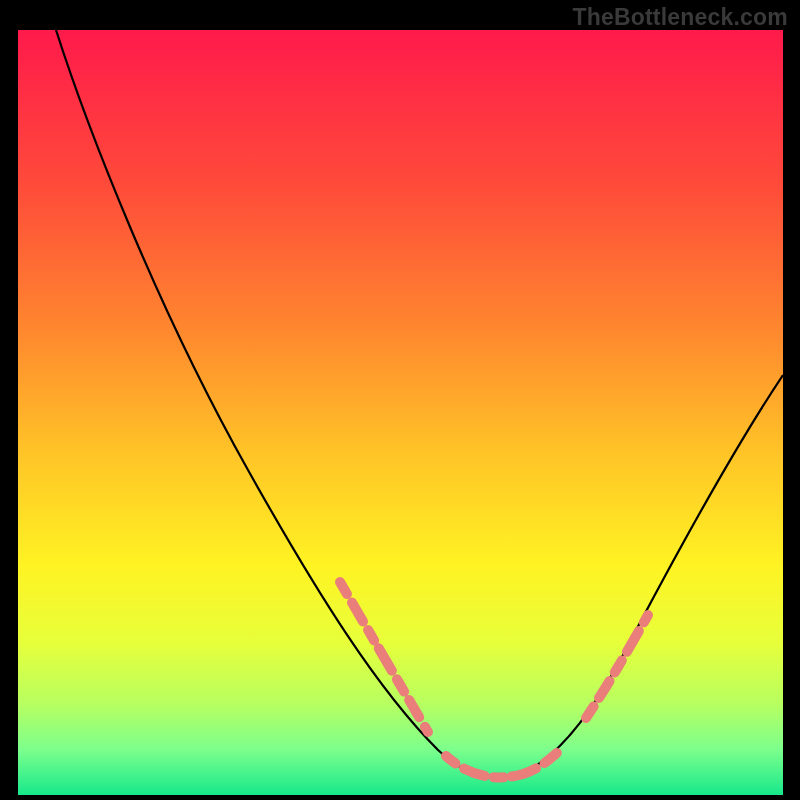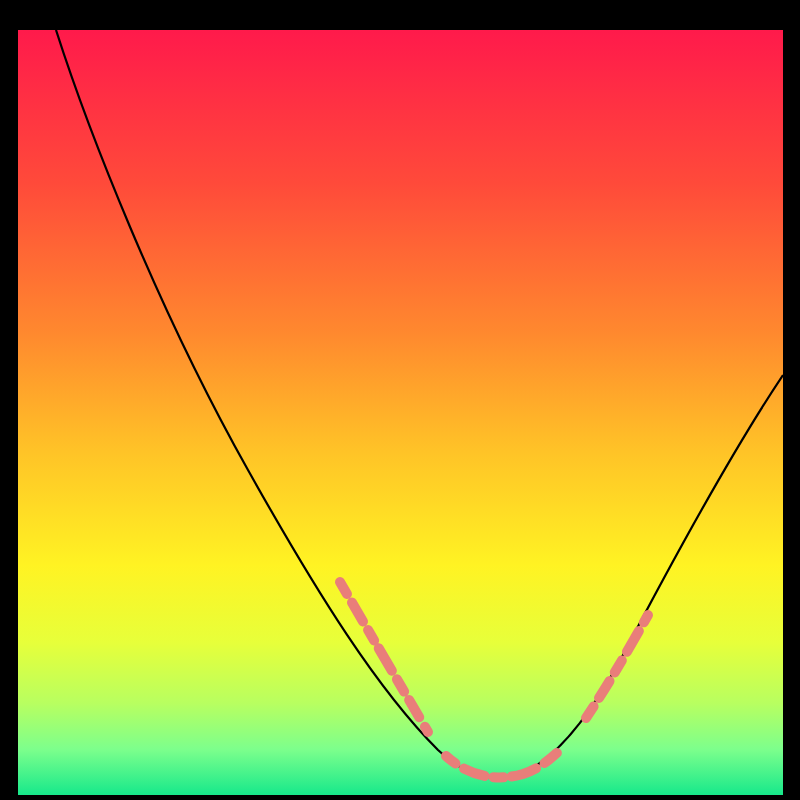--- a/index.html
+++ b/index.html
@@ -31,20 +31,21 @@
     top: 30px;
     left: 18px;
     display: block;
   }
 </style>
 </head>
 <body>
 
 <div class="frame">
 
+  <div class="attribution">TheBottleneck.com</div>
 
   <svg width="765" height="765" viewBox="0 0 765 765">
     <defs>
       <linearGradient id="bg-grad" x1="0" y1="0" x2="0" y2="1">
         <stop offset="0%" stop-color="#ff1a4b"></stop>
         <stop offset="20%" stop-color="#ff4a3a"></stop>
         <stop offset="40%" stop-color="#ff8a2e"></stop>
         <stop offset="55%" stop-color="#ffc327"></stop>
         <stop offset="70%" stop-color="#fff323"></stop>
         <stop offset="80%" stop-color="#e7ff3a"></stop>

